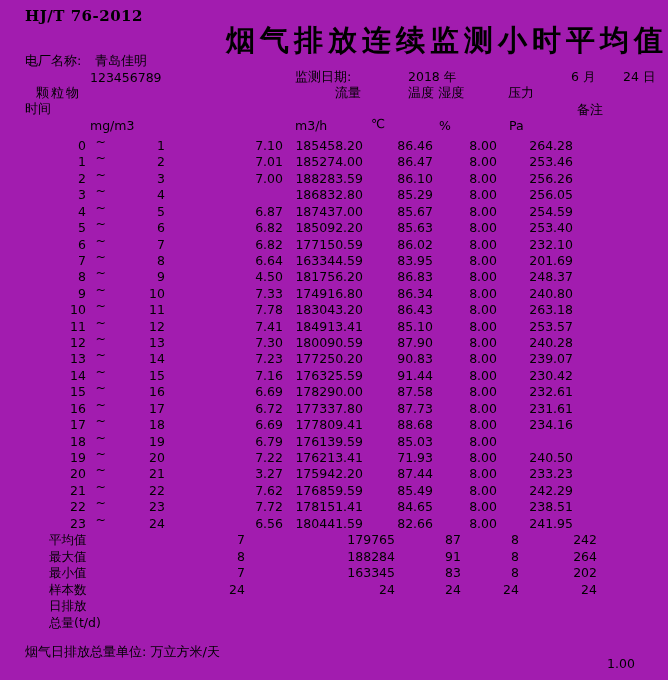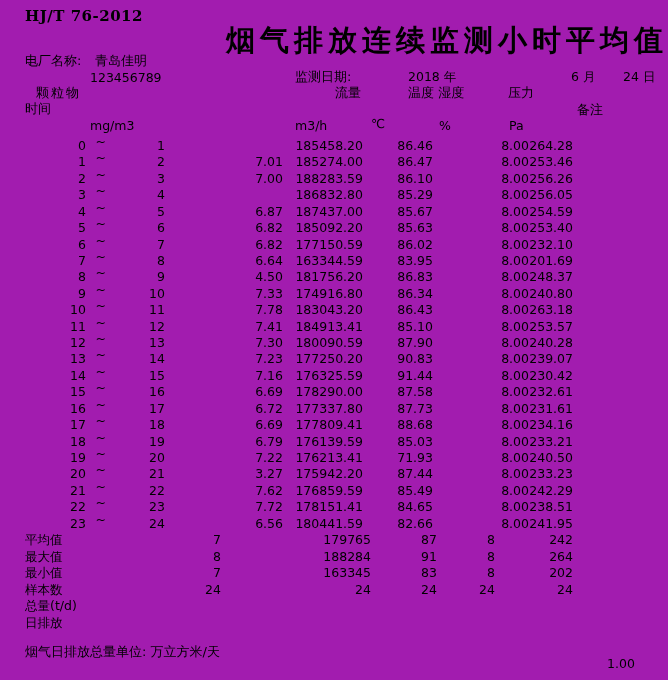--- a/index.html
+++ b/index.html
@@ -22,38 +22,38 @@
     letter-spacing: 0.5px;
   }
   .title {
     font-size: 29px;
     font-weight: 700;
     letter-spacing: 5px;
   }
   .rows { position: absolute; left: 0; width: 668px; }
   .row { position: relative; }
   .hrow { height: 16.43px; }
-  .srow { height: 16.6px; }
+  .srow { height: 16.6px; margin-left: 24px; }
   .row > span {
     position: absolute;
     top: 0;
     left: 0;
     text-align: right;
     white-space: pre;
     font-size: 12.5px;
     line-height: 1.1;
   }
   
   .c-start { width: 86px; }
   .c-tilde { left: 92px !important; width: 14px; top: -4px !important; text-align: left; font-size: 11px; }
   .c-end   { width: 165px; }
   .c-pm    { width: 283px; }
   .c-flow  { width: 363px; }
   .c-temp  { width: 433px; }
-  .c-hum   { width: 497px; margin-left: 32px; }
+  .c-hum   { width: 497px; }
   .c-press { width: 573px; padding-left: 20px; }
   
   .s-label { left: 25px !important; width: auto; text-align: left; font-size: 13px; }
   .s-pm    { width: 221px; }
   .s-flow  { width: 371px; }
   .s-temp  { width: 437px; }
   .s-hum   { width: 495px; }
   .s-press { width: 573px; }
 </style>
 </head>
@@ -87,20 +87,21 @@
   <span class="abs" style="left:371px; top:117px">℃</span>
   <span class="abs" style="left:439px; top:119px">%</span>
   <span class="abs" style="left:509px; top:119px">Pa</span>
 
   <div class="rows" style="top:139px">
 
       <div class="row hrow">
         <span class="c-start">0</span>
         <span class="c-tilde">~</span>
         <span class="c-end">1</span>
+        <span class="c-pm">7.10</span>
         <span class="c-flow">185458.20</span>
         <span class="c-temp">86.46</span>
         <span class="c-hum">8.00</span>
         <span class="c-press">264.28</span>
       </div>
 
       <div class="row hrow">
         <span class="c-start">1</span>
         <span class="c-tilde">~</span>
         <span class="c-end">2</span>
@@ -287,21 +288,20 @@
       </div>
 
       <div class="row hrow">
         <span class="c-start">18</span>
         <span class="c-tilde">~</span>
         <span class="c-end">19</span>
         <span class="c-pm">6.79</span>
         <span class="c-flow">176139.59</span>
         <span class="c-temp">85.03</span>
         <span class="c-hum">8.00</span>
-        <span class="c-press">233.21</span>
       </div>
 
       <div class="row hrow">
         <span class="c-start">19</span>
         <span class="c-tilde">~</span>
         <span class="c-end">20</span>
         <span class="c-pm">7.22</span>
         <span class="c-flow">176213.41</span>
         <span class="c-temp">71.93</span>
         <span class="c-hum">8.00</span>
@@ -385,34 +385,34 @@
       <div class="row srow">
         <span class="s-label">样本数</span>
         <span class="s-pm">24</span>
         <span class="s-flow">24</span>
         <span class="s-temp">24</span>
         <span class="s-hum">24</span>
         <span class="s-press">24</span>
       </div>
 
       <div class="row srow">
+        <span class="s-label">日排放</span>
+        <span class="s-pm"></span>
+        <span class="s-flow"></span>
+        <span class="s-temp"></span>
+        <span class="s-hum"></span>
+        <span class="s-press"></span>
+      </div>
+
+      <div class="row srow">
         <span class="s-label">总量(t/d)</span>
         <span class="s-pm"></span>
         <span class="s-flow"></span>
         <span class="s-temp"></span>
         <span class="s-hum"></span>
         <span class="s-press"></span>
       </div>
-
-      <div class="row srow">
-        <span class="s-label">日排放</span>
-        <span class="s-pm"></span>
-        <span class="s-flow"></span>
-        <span class="s-temp"></span>
-        <span class="s-hum"></span>
-        <span class="s-press"></span>
-      </div>
     </div>
 
   <span class="abs cjk" style="left:25px; top:645px">烟气日排放总量单位: 万立方米/天</span>
   <span class="abs" style="left:607px; top:657px">1.00</span>
 
 </div>
 
 </body></html>

